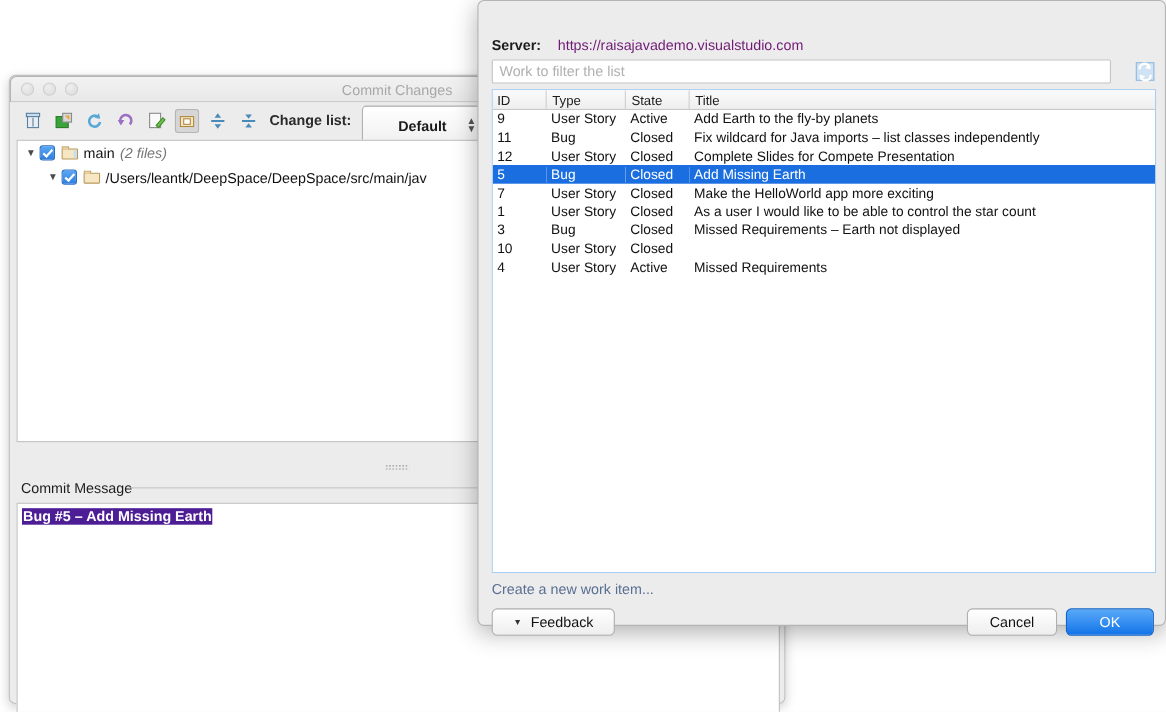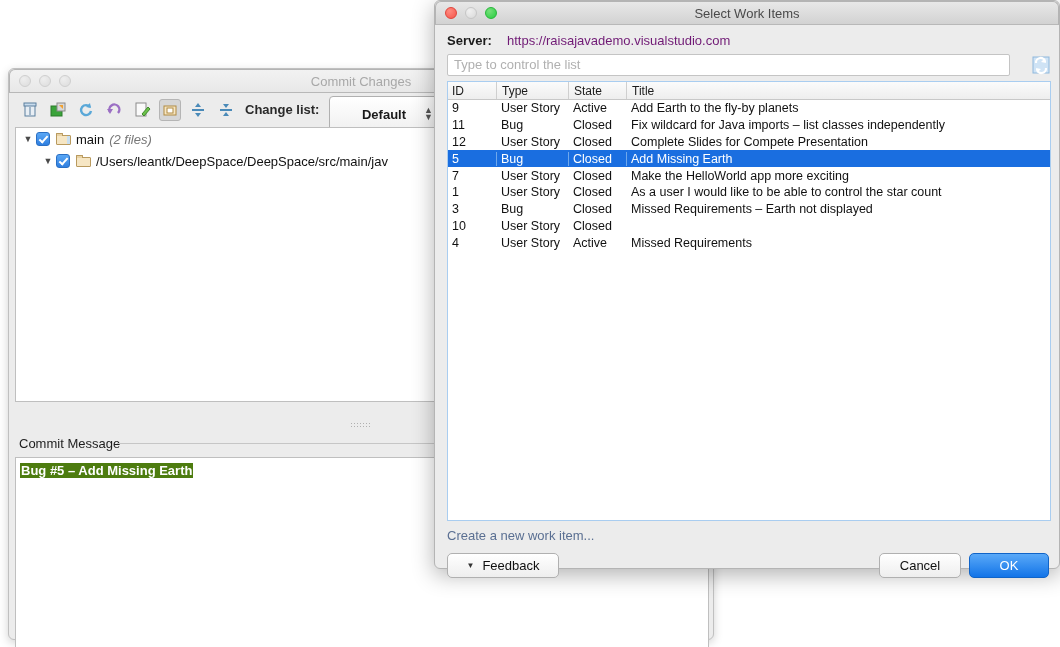--- a/index.html
+++ b/index.html
@@ -132,21 +132,21 @@
   }
   .cm-ico.flat { background: none; border: 1px solid transparent; }
 
   .cm-area {
     position: absolute; left: 6px; top: 366px; width: 694px; height: 205px;
     background: #ffffff; border: 1px solid #bfbfbf; box-sizing: border-box;
     padding: 3px 4px;
   }
   .cm-sel {
     display: inline-block; font-size: 13px; font-weight: bold;
-    background: #4d7c0f; color: #ffffff; padding: 0 1px;
+    background: #4c1d95; color: #ffffff; padding: 0 1px;
   }
 
   .btn {
     background: linear-gradient(#ffffff, #eeeeee);
     border: 1px solid #b0b0b0; border-radius: 5px;
     font-size: 13px; color: #101010;
     display: flex; align-items: center; justify-content: center;
     box-sizing: border-box;
   }
 
@@ -338,37 +338,29 @@
       </div>
 
       <div class="cm-area">
         <span class="cm-sel">Bug #5 – Add Missing Earth</span>
       </div>
 
     </div>
   </div>
 
   <div class="win" id="swi-window">
-    <div class="titlebar titlebar-active">
-      <div class="lights">
-        <div class="light l-red"></div>
-        <div class="light l-gray"></div>
-        <div class="light l-green"></div>
-      </div>
-      <div class="wtitle">Select Work Items</div>
-    </div>
 
     <div id="swi-body">
 
       <div class="server-row">
         <span class="server-lbl">Server:</span>
         <span class="server-val">https://raisajavademo.visualstudio.com</span>
       </div>
 
-      <div class="filter-input">Type to control the list</div>
+      <div class="filter-input">Work to filter the list</div>
 
       <div class="refresh-ico">
         <svg width="20" height="20" viewBox="0 0 20 20">
           <rect x="2" y="2" width="16" height="16" fill="#cfe3f5" stroke="#8fb8dc"></rect>
           <path d="M5 8 A4.5 4.5 0 0 1 14 7" fill="none" stroke="#ffffff" stroke-width="2.2"></path>
           <path d="M15 13 A4.5 4.5 0 0 1 6 14" fill="none" stroke="#ffffff" stroke-width="2.2"></path>
           <path d="M14 3 L15 8 L10 7 Z" fill="#ffffff"></path>
           <path d="M6 18 L5 13 L10 14 Z" fill="#ffffff"></path>
         </svg>
       </div>

